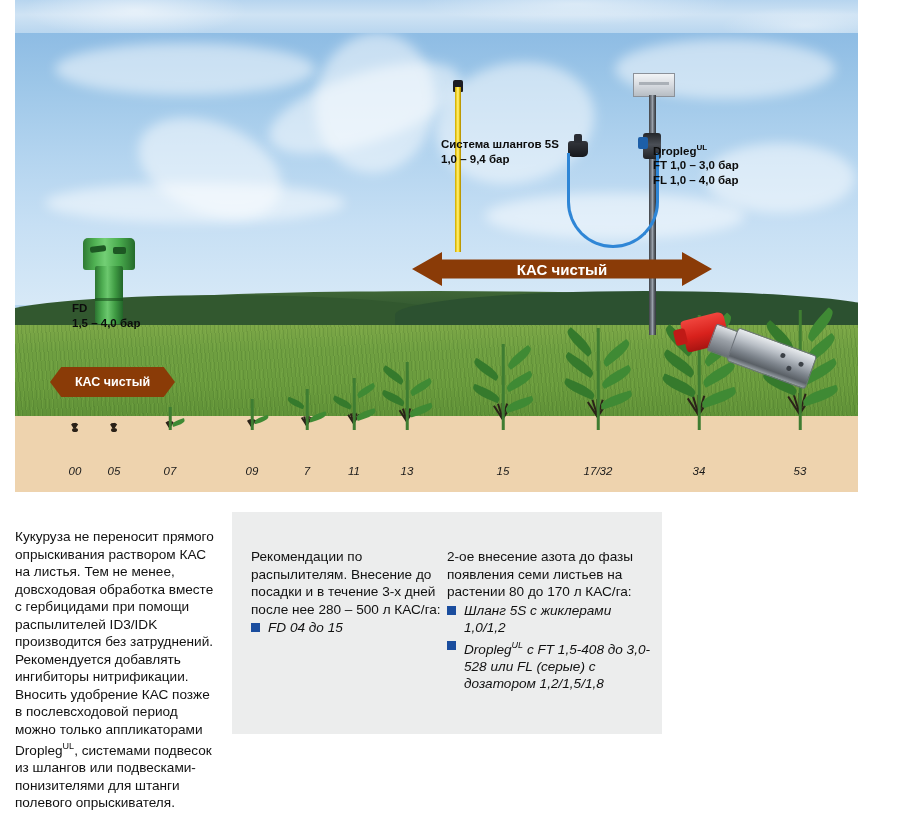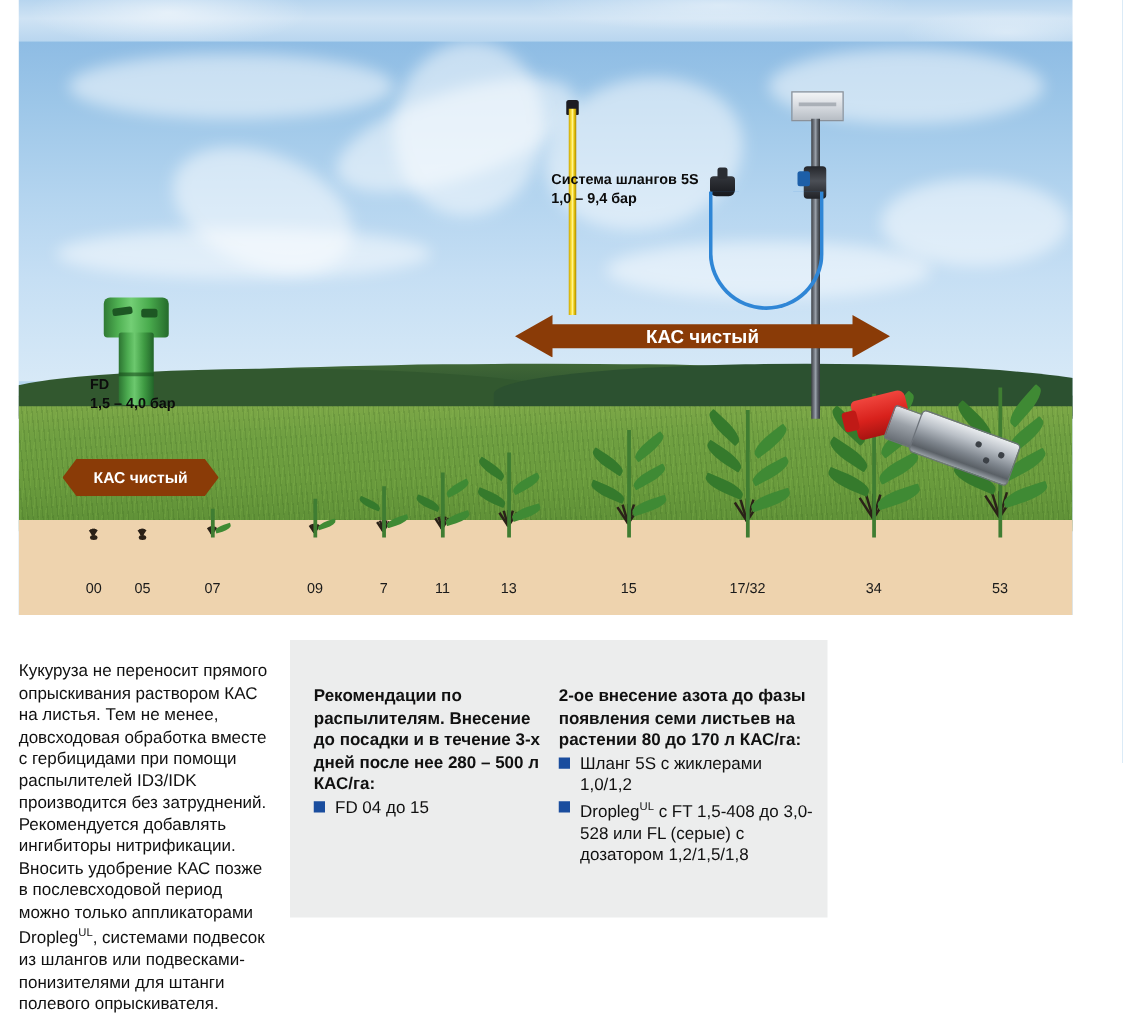--- a/index.html
+++ b/index.html
@@ -176,36 +176,36 @@
   .arrow-small{
     position:absolute;left:35px;top:334px;width:125px;height:30px;
     background:#8a3b07;color:#fff;
     display:flex;align-items:center;justify-content:center;
     font-size:12.5px;font-weight:bold;
     clip-path:polygon(0% 50%, 9% 0%, 91% 0%, 100% 50%, 91% 100%, 9% 100%);
   }
   
   .bbch-num{
     position:absolute;top:432px;font-size:11.5px;color:#1a1a1a;
-    transform:translateX(-50%);white-space:nowrap;
+    transform:translateX(-50%);white-space:nowrap;font-style:italic;
   }
   
   .col-left{
     position:absolute;left:15px;top:528px;width:205px;
     font-size:13.6px;line-height:17.5px;color:#111;
   }
   .col-left sup{font-size:9px;vertical-align:super;}
   .graybox{
     position:absolute;left:232px;top:512px;width:430px;height:222px;background:#eceded;
   }
   .gb-col{position:absolute;top:36px;}
   .gb-col.c1{left:19px;width:190px;}
   .gb-col.c2{left:215px;width:205px;}
-  .gb-head{font-size:13.6px;line-height:17.5px;font-weight:bold;color:#111;margin:0 0 1px 0;}
-  .bullets{list-style:none;margin:0;padding:0;}
+  .gb-head{font-size:13.6px;line-height:17.5px;font-weight:normal;color:#111;margin:0 0 1px 0;}
+  .bullets{list-style:none;margin:0;padding:0;font-style:italic;}
   .bullets li{
     position:relative;padding-left:17px;font-size:13.6px;line-height:17.5px;color:#111;
   }
   .bullets li .sq{
     position:absolute;left:0;top:4px;width:9px;height:9px;background:#1a4d9e;
   }
   .bullets li sup{font-size:9px;vertical-align:super;}
 </style>
 </head>
 <body>
@@ -393,20 +393,25 @@
   <div class="lbl" style="left:57px;top:268px;">
     <span>FD</span><br>
     <span>1,5 – 4,0 бар</span>
   </div>
 
   <div class="lbl" style="left:426px;top:104px;">
     <span>Система шлангов 5S</span><br>
     <span>1,0 – 9,4 бар</span>
   </div>
 
+  <div class="lbl" style="left:638px;top:108px;">
+    <span>Dropleg</span><sup>UL</sup><br>
+    <span>FT 1,0 – 3,0 бар</span><br>
+    <span>FL 1,0 – 4,0 бар</span>
+  </div>
 
   <div class="arrow-big">КАС чистый</div>
   <div class="arrow-small">КАС чистый</div>
 
   <div id="bbch-scale">
       <div class="bbch-num" style="left: 60px;">00</div>
       <div class="bbch-num" style="left: 99px;">05</div>
       <div class="bbch-num" style="left: 155px;">07</div>
       <div class="bbch-num" style="left: 237px;">09</div>
       <div class="bbch-num" style="left: 292px;">7</div>

